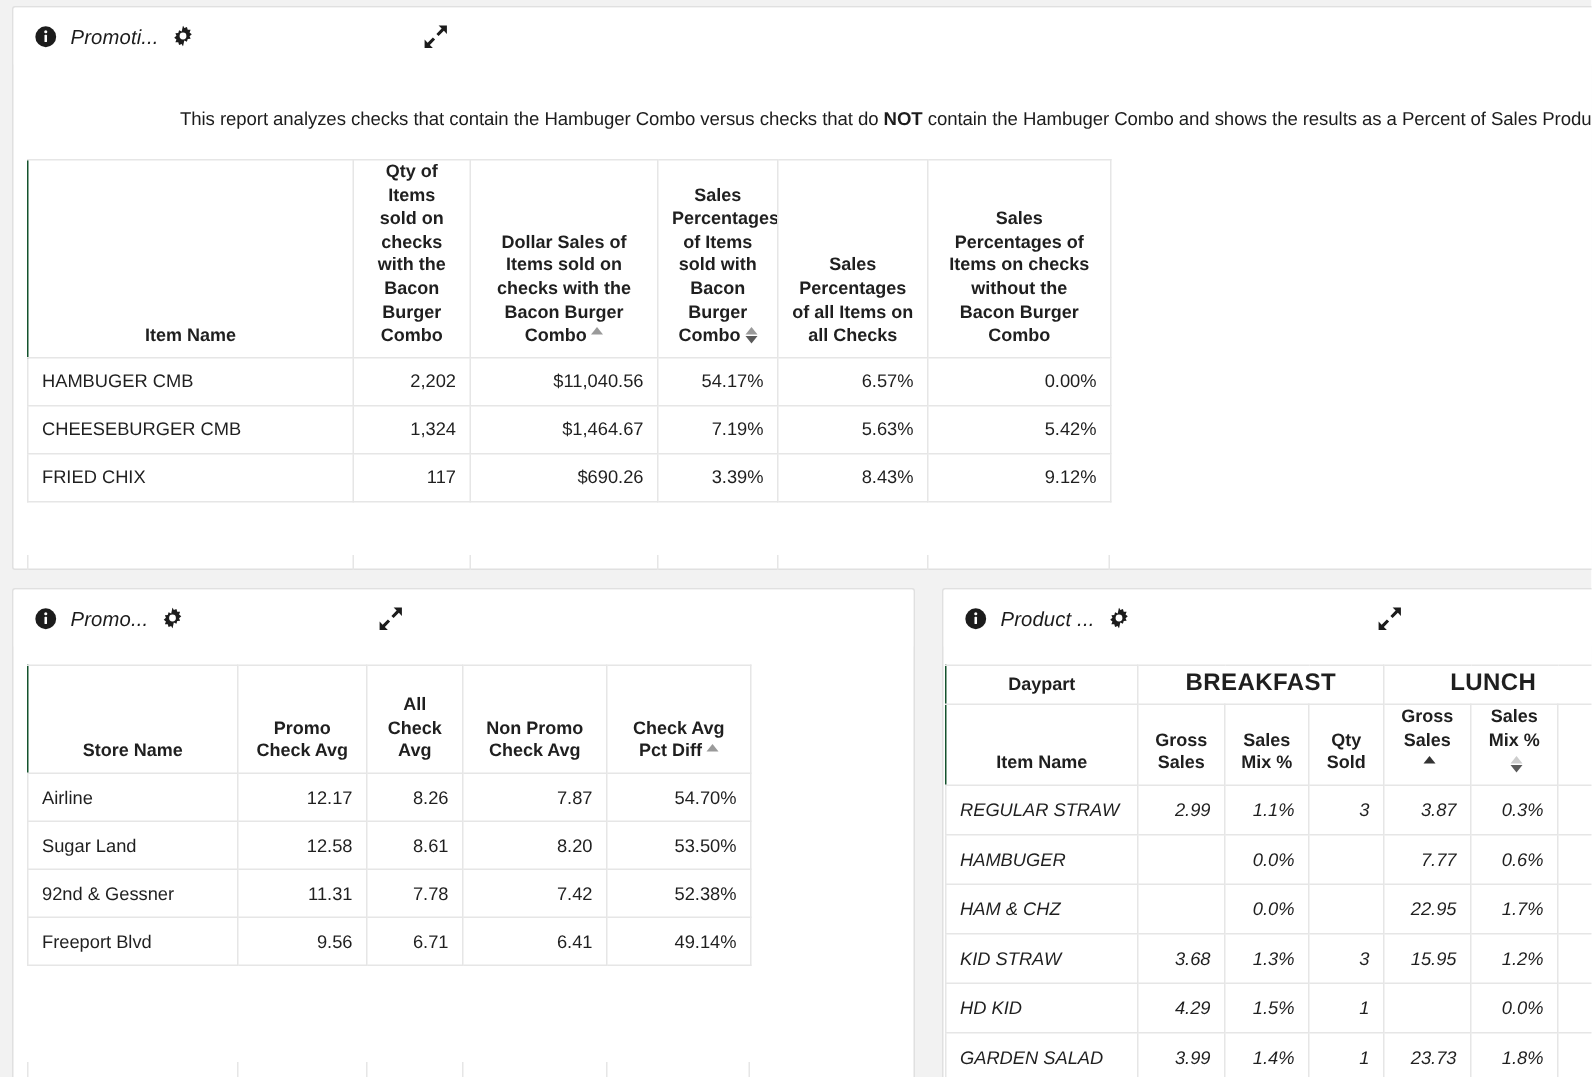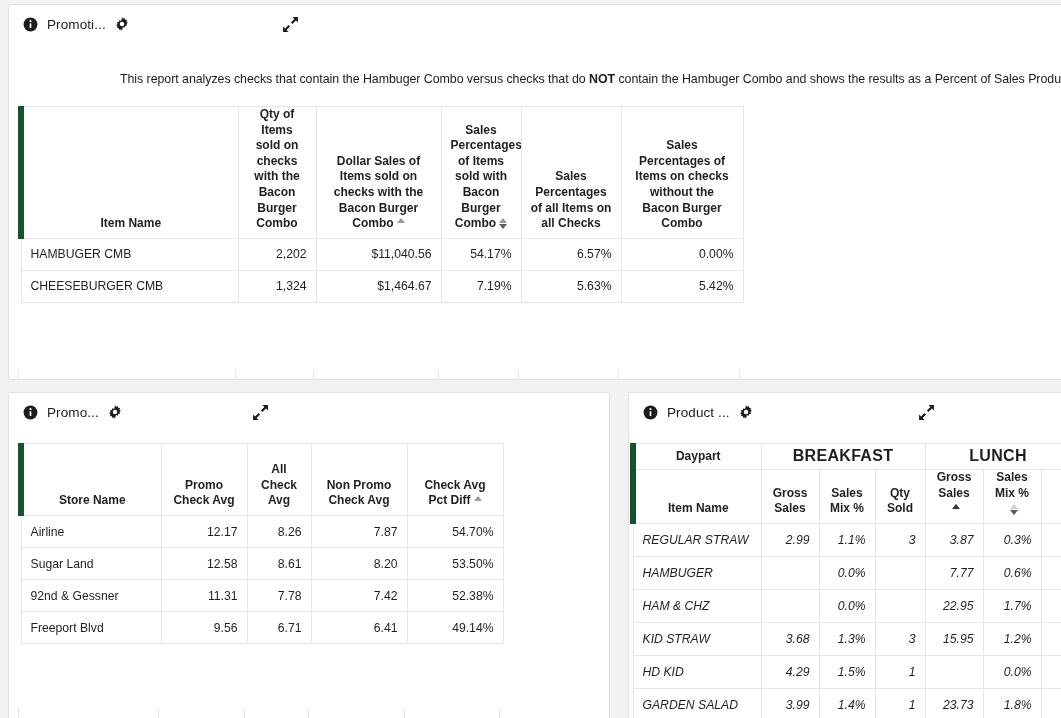--- a/index.html
+++ b/index.html
@@ -29,21 +29,21 @@
   #panel-right { left: 628px;top: 392px; width: 440px;  height: 330px; }
 
   .panel-header {
     display: flex;
     align-items: center;
     height: 38px;
     padding: 0 14px;
     background: #ffffff;
   }
   .panel-header .hdr-left {
-    display: flex; align-items: center; gap: 9px;
+    display: flex; align-items: center; gap: 9px; font-style: italic;
   }
   .panel-title {
     font-size: 13.5px;
     color: #1c1c1c;
     letter-spacing: .1px;
     white-space: nowrap;
   }
   .icon { display: inline-flex; align-items: center; justify-content: center; }
   .icon svg { display: block; }
   .expand-btn { position: absolute; }
@@ -85,21 +85,21 @@
     padding-bottom: 6px;
     white-space: normal;
     line-height: 1.30;
     text-align: center;
     border-top: 1px solid #e6e6e6;
     position: relative;
   }
   table.grid th.lastcol, table.grid td.lastcol { border-right: 1px solid #e6e6e6; }
   table.grid td.num { text-align: right; }
   table.grid td.txt { text-align: left; }
-  table.grid th.firstcol { border-left: 6px solid #14532d; }
+  table.grid th.firstcol { border-left: 1px solid #14532d; }
   table.grid td.firstcol { border-left: 1px solid #e6e6e6; }
 
   
   .sort-asc, .sort-desc, .sort-both {
     display: inline-block;
     position: relative;
     width: 9px; height: 11px;
     margin-left: 2px;
     vertical-align: middle;
   }
@@ -233,20 +233,28 @@
         <td class="num lastcol">0.00%</td>
       </tr>
       <tr>
         <td class="txt firstcol">CHEESEBURGER CMB</td>
         <td class="num">1,324</td>
         <td class="num">$1,464.67</td>
         <td class="num">7.19%</td>
         <td class="num">5.63%</td>
         <td class="num lastcol">5.42%</td>
       </tr>
+      <tr>
+        <td class="txt firstcol">FRIED CHIX</td>
+        <td class="num">117</td>
+        <td class="num">$690.26</td>
+        <td class="num">3.39%</td>
+        <td class="num">8.43%</td>
+        <td class="num lastcol">9.12%</td>
+      </tr>
     </tbody>
   </table>
   <div class="cut-row" id="cut-main">
     <div class="seg" style="left:0; width:217px;"></div>
     <div class="seg" style="left:217px; width:78px;"></div>
     <div class="seg" style="left:295px; width:125px;"></div>
     <div class="seg" style="left:420px; width:80px;"></div>
     <div class="seg" style="left:500px; width:100px;"></div>
   </div>
 

